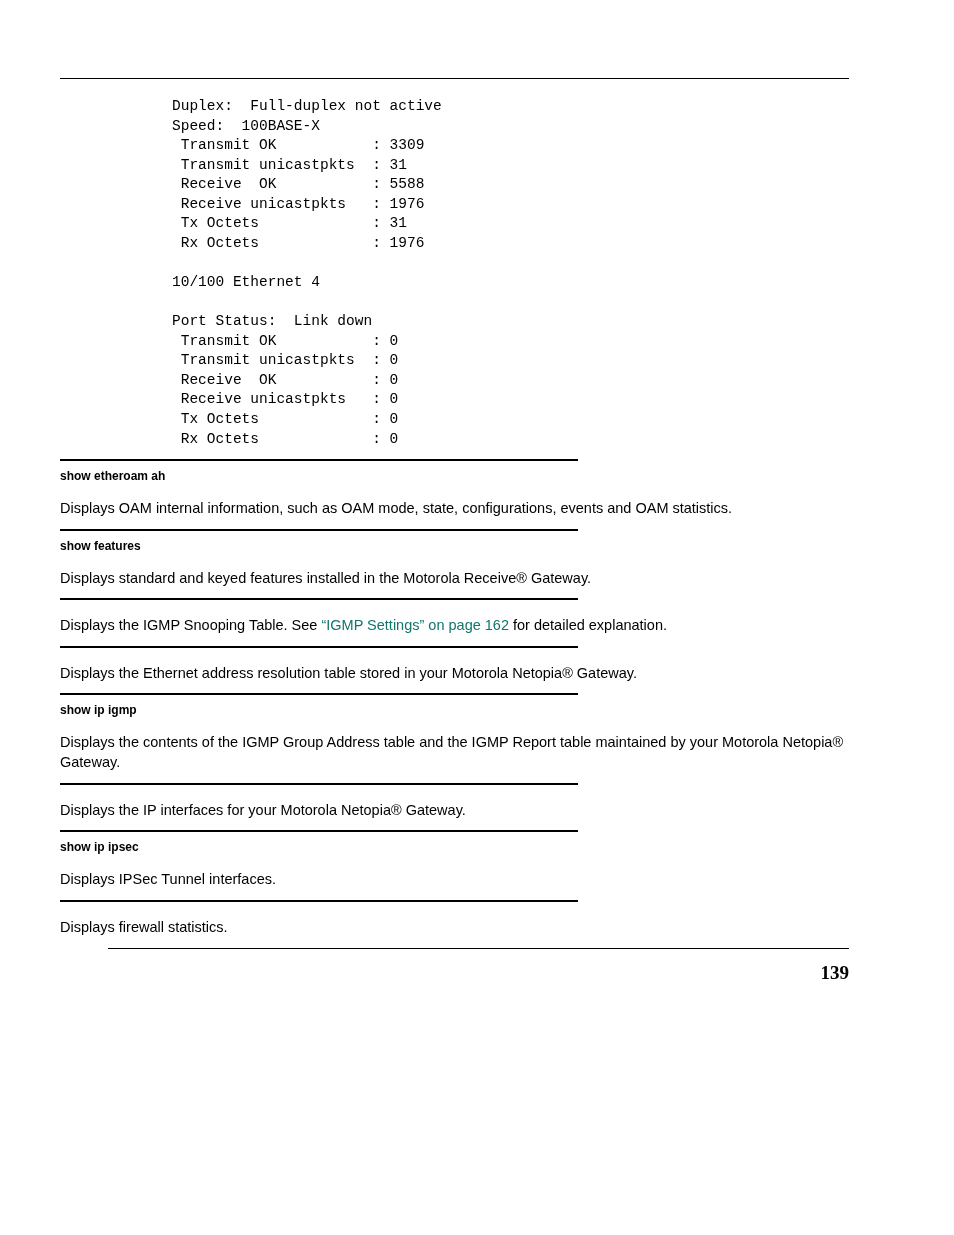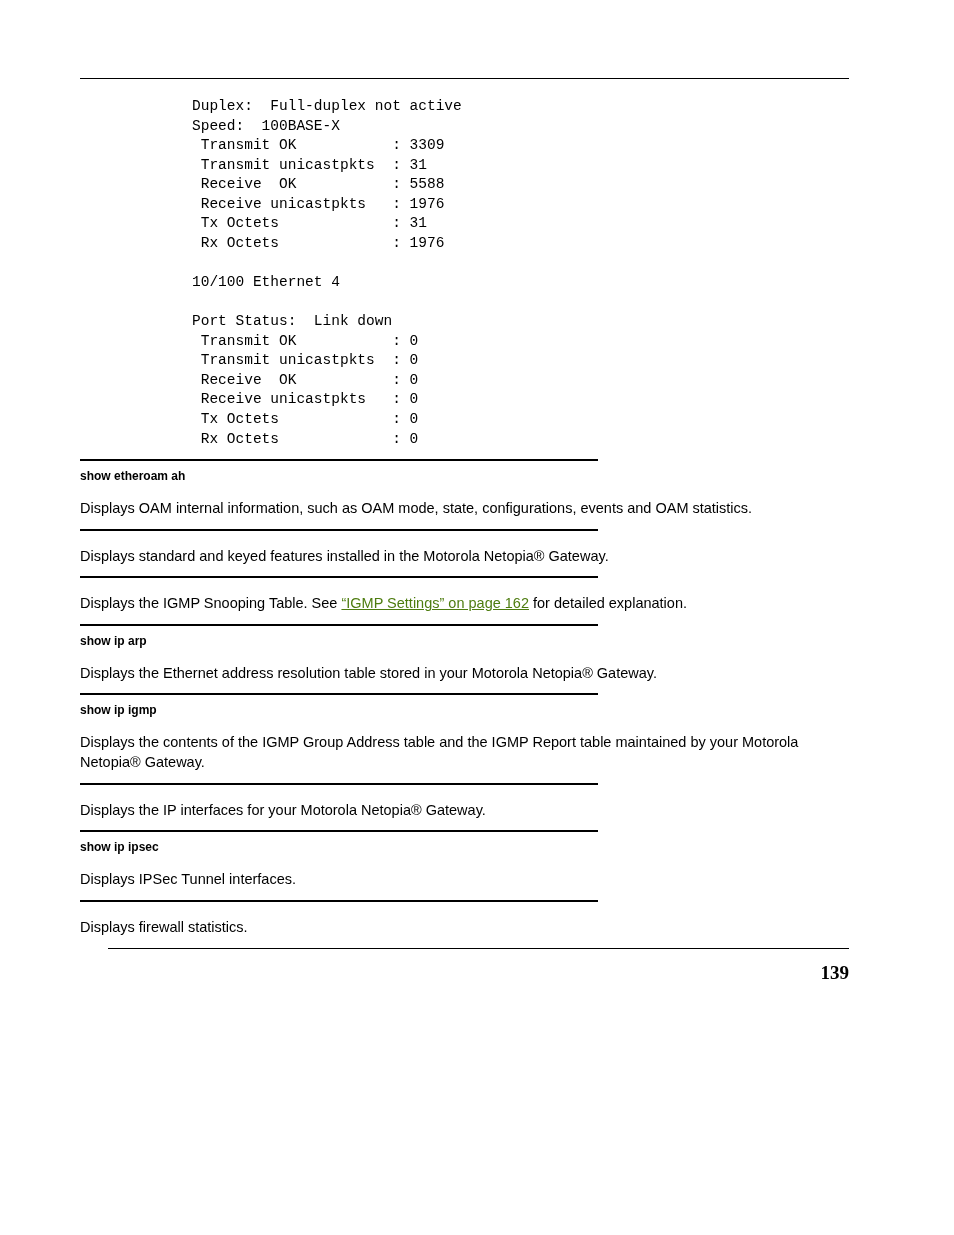--- a/index.html
+++ b/index.html
@@ -7,21 +7,21 @@
     padding: 0;
     background: #fff;
     font-family: Arial, Helvetica, sans-serif;
     color: #000;
   }
   .page {
     width: 954px;
     height: 1044px;
     position: relative;
     box-sizing: border-box;
-    padding: 78px 105px 60px 80px;
+    padding: 78px 105px 60px 60px;
   }
   .top-rule {
     border-top: 1px solid #000;
     margin-bottom: 18px;
   }
   .preblock {
     font-family: "Courier New", Courier, monospace;
     font-size: 14.5px;
     line-height: 1.35;
     white-space: pre;
@@ -40,22 +40,21 @@
     font-size: 12px;
     margin: 8px 0 10px 0;
   }
   p.desc {
     font-family: Arial, Helvetica, sans-serif;
     font-size: 14.5px;
     line-height: 1.35;
     margin: 16px 0 10px 0;
   }
   a.xref {
-    color: #4d7c0f;
-    text-decoration: underline;
+    color: #0f766e;
   }
   .pagenum {
     position: absolute;
     right: 105px;
     bottom: 60px;
     font-family: "Times New Roman", Times, serif;
     font-weight: bold;
     font-size: 19px;
     margin-left: 48px;
   }
@@ -90,29 +89,29 @@
  Receive  OK           : 0
  Receive unicastpkts   : 0
  Tx Octets             : 0
  Rx Octets             : 0</div>
 
   <hr class="sep">
   <h3 class="cmd">show etheroam ah</h3>
   <p class="desc">Displays OAM internal information, such as OAM mode, state, configurations, events and OAM statistics.</p>
 
   <hr class="sep">
-  <p class="desc">Displays standard and keyed features installed in the Motorola Netopia® Gateway.</p>
+  <h3 class="cmd">show features</h3>
+  <p class="desc">Displays standard and keyed features installed in the Motorola Receive® Gateway.</p>
 
   <hr class="sep">
   <p class="desc">
     <span>Displays the IGMP Snooping Table. See </span><a class="xref">“IGMP Settings” on page 162</a><span> for detailed explanation.</span>
   </p>
 
   <hr class="sep">
-  <h3 class="cmd">show ip arp</h3>
   <p class="desc">Displays the Ethernet address resolution table stored in your Motorola Netopia® Gateway.</p>
 
   <hr class="sep">
   <h3 class="cmd">show ip igmp</h3>
   <p class="desc">Displays the contents of the IGMP Group Address table and the IGMP Report table maintained by your Motorola Netopia® Gateway.</p>
 
   <hr class="sep">
   <p class="desc">Displays the IP interfaces for your Motorola Netopia® Gateway.</p>
 
   <hr class="sep">

